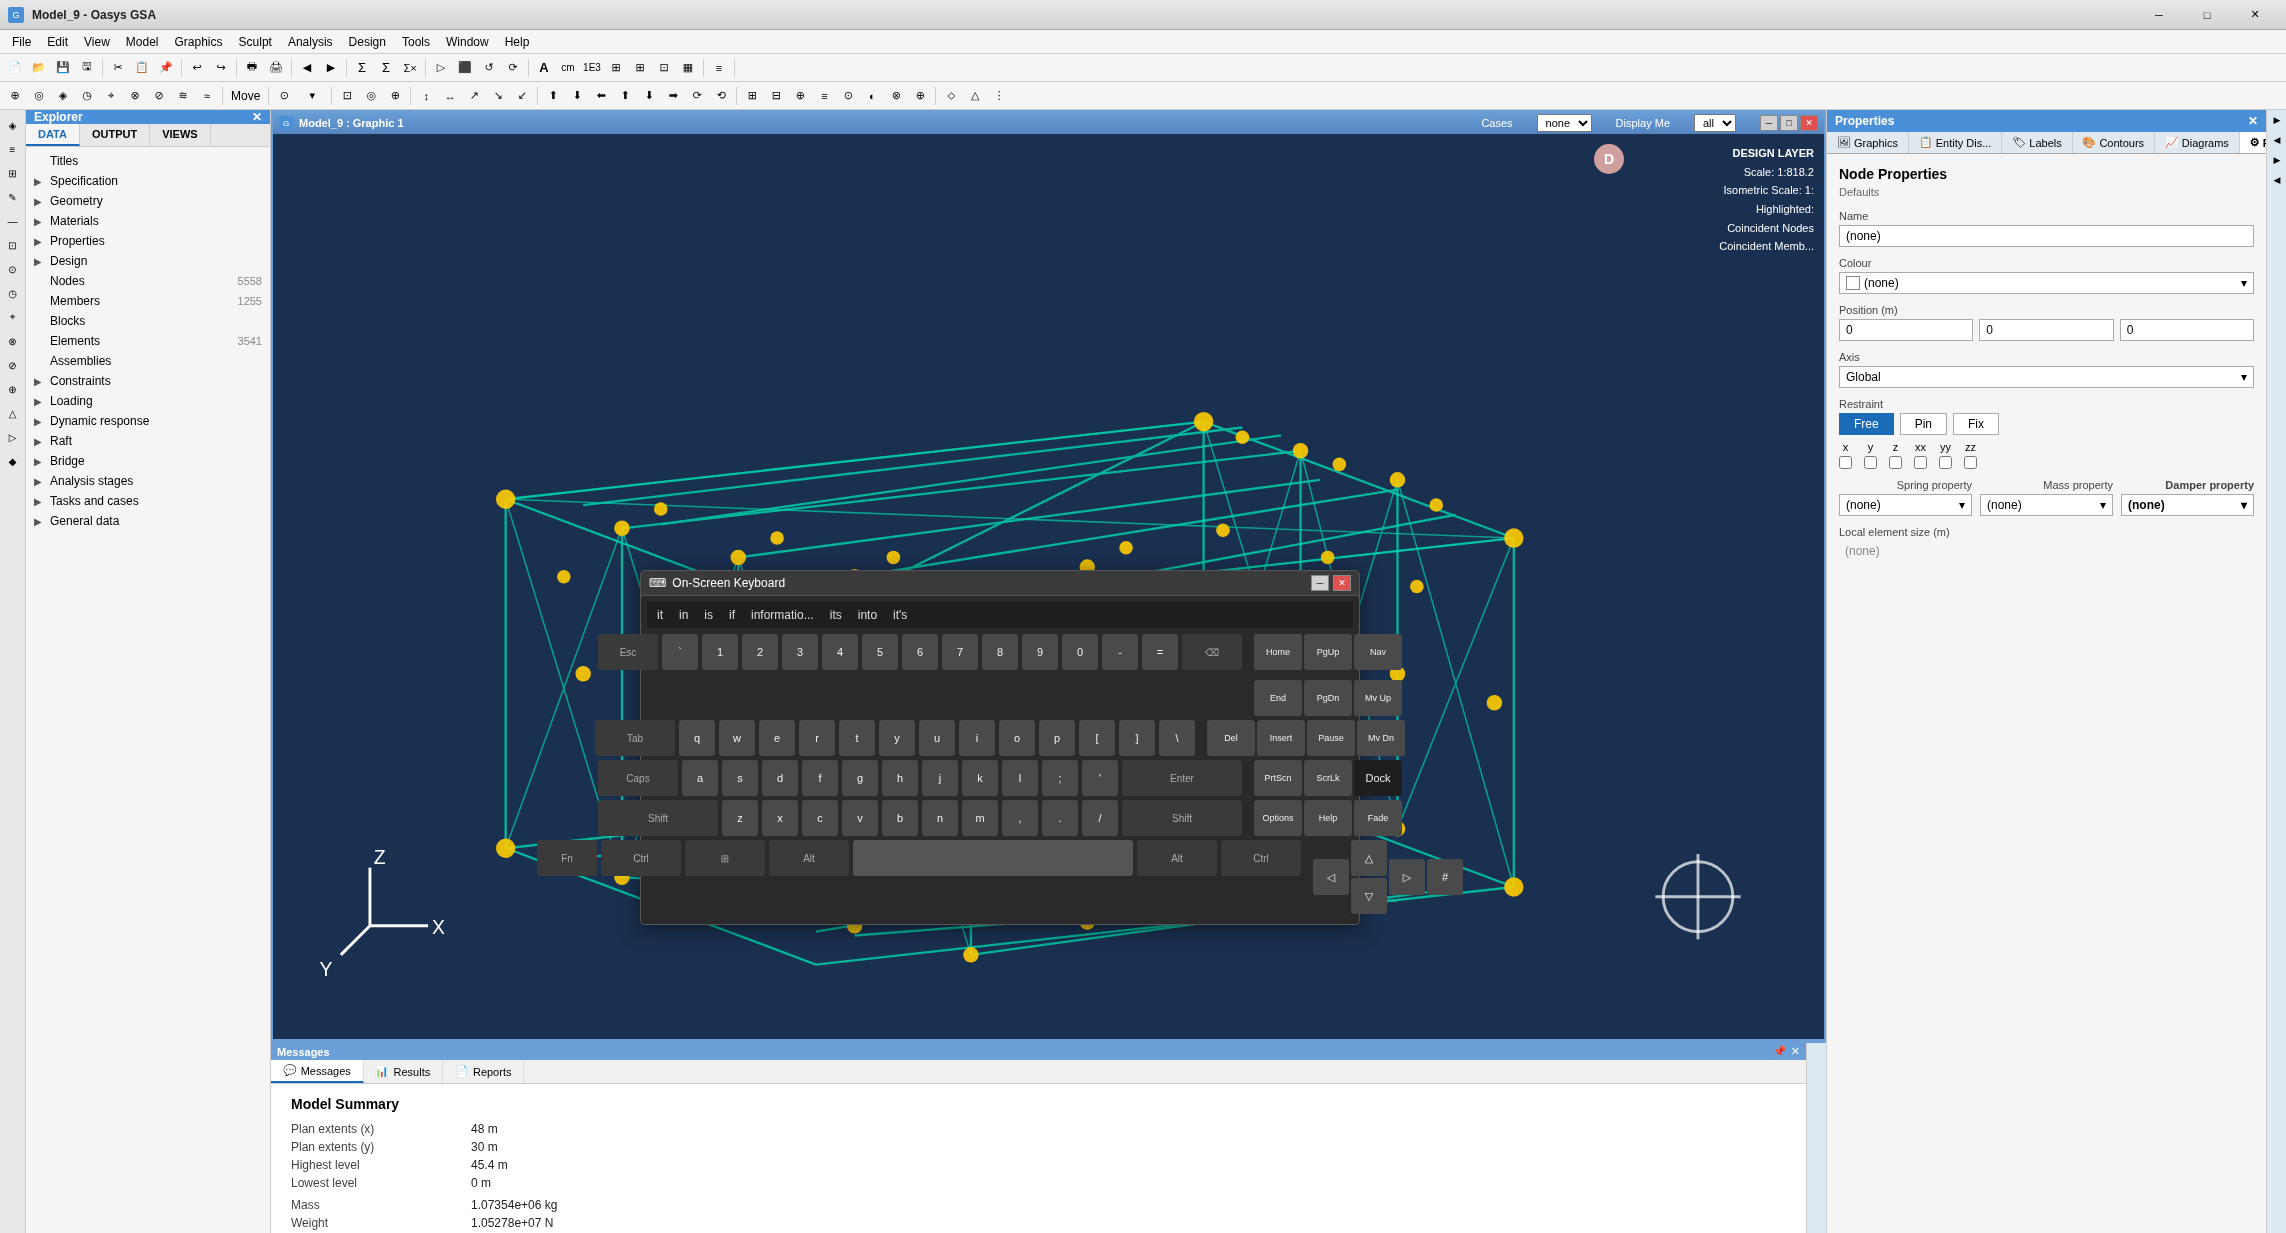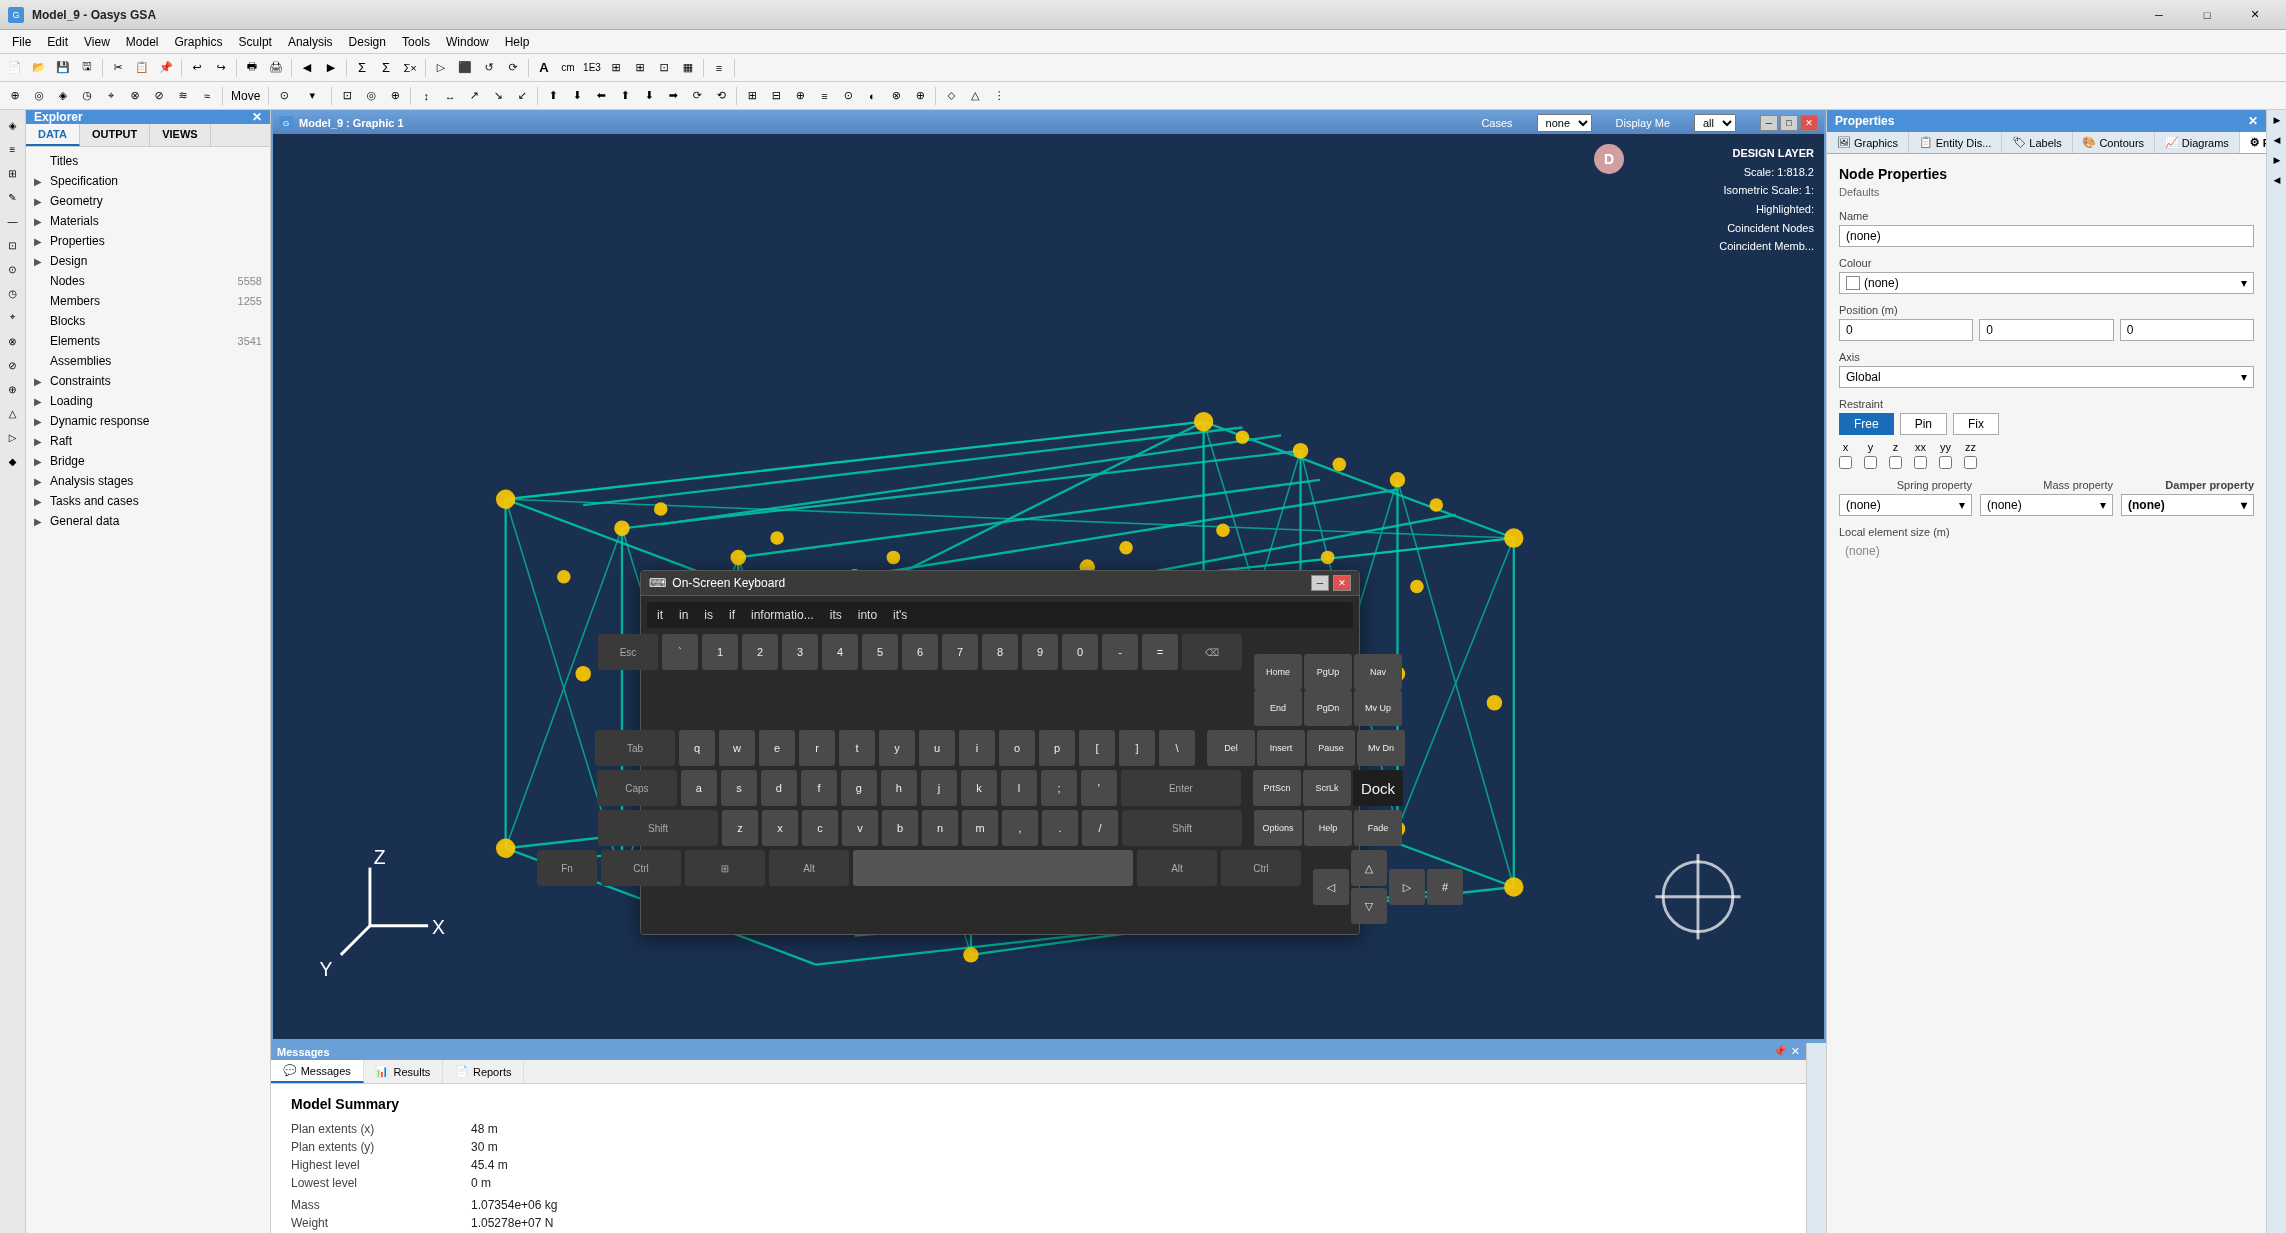--- a/index.html
+++ b/index.html
@@ -761,21 +761,21 @@
       <button class="osk-key">4</button>
       <button class="osk-key">5</button>
       <button class="osk-key">6</button>
       <button class="osk-key">7</button>
       <button class="osk-key">8</button>
       <button class="osk-key">9</button>
       <button class="osk-key">0</button>
       <button class="osk-key">-</button>
       <button class="osk-key">=</button>
       <button class="osk-key wide special">⌫</button>
-      <div style="margin-left:8px;display:flex;flex-direction:column;gap:0;margin-top:20px;">
+      <div style="margin-left:8px;display:flex;flex-direction:column;gap:10px;">
         <div style="display:flex;gap:2px;">
           <button class="osk-key" style="min-width:48px;font-size:9px;">Home</button>
           <button class="osk-key" style="min-width:48px;font-size:9px;">PgUp</button>
           <button class="osk-key" style="min-width:48px;font-size:9px;">Nav</button>
         </div>
         <div style="display:flex;gap:2px;justify-content:center;">
           <button class="osk-key" style="min-width:48px;font-size:9px;">End</button>
           <button class="osk-key" style="min-width:48px;font-size:9px;">PgDn</button>
           <button class="osk-key" style="min-width:48px;font-size:9px;">Mv Up</button>
         </div>
@@ -816,21 +816,21 @@
       <button class="osk-key">j</button>
       <button class="osk-key">k</button>
       <button class="osk-key">l</button>
       <button class="osk-key">;</button>
       <button class="osk-key">'</button>
       <button class="osk-key widest special">Enter</button>
       <div style="margin-left:8px;display:flex;flex-direction:column;gap:2px;">
         <div style="display:flex;gap:2px;">
           <button class="osk-key" style="min-width:48px;font-size:9px;">PrtScn</button>
           <button class="osk-key" style="min-width:48px;font-size:9px;">ScrLk</button>
-          <button class="osk-key" style="min-width:48px;font-size:15px;background:#1e1e1e;">Dock</button>
+          <button class="osk-key" style="min-width:48px;font-size:11px;background:#1e1e1e;">Dock</button>
         </div>
       </div>
     </div>
 
     <div class="osk-row">
       <button class="osk-key widest special">Shift</button>
       <button class="osk-key">z</button>
       <button class="osk-key">x</button>
       <button class="osk-key">c</button>
       <button class="osk-key">v</button>

